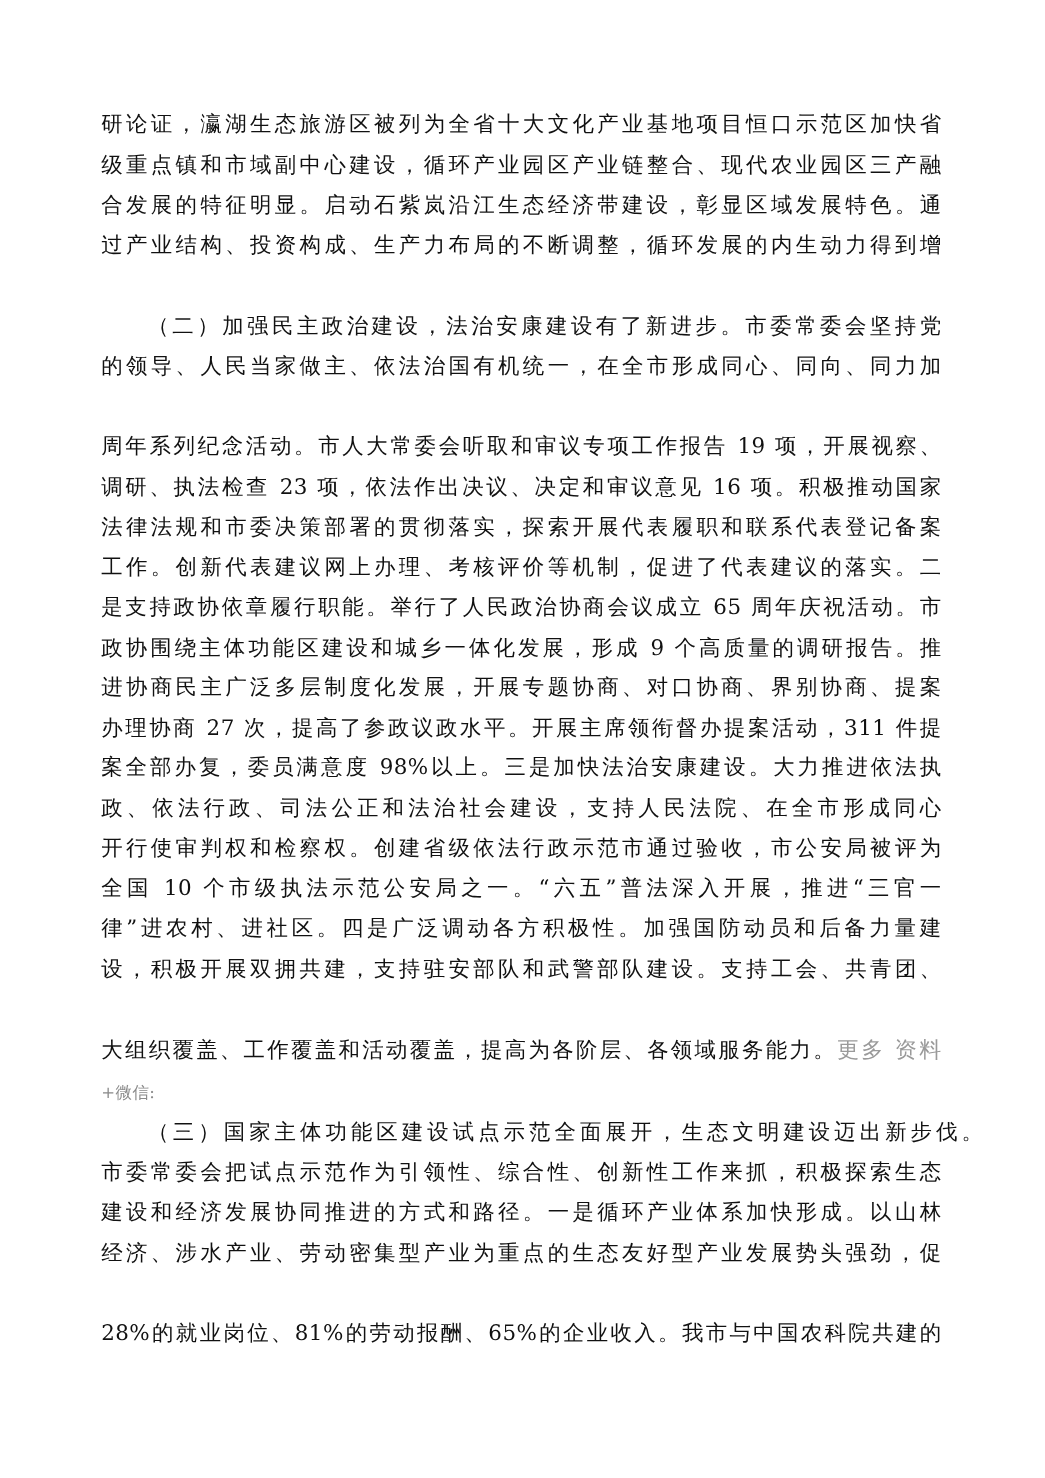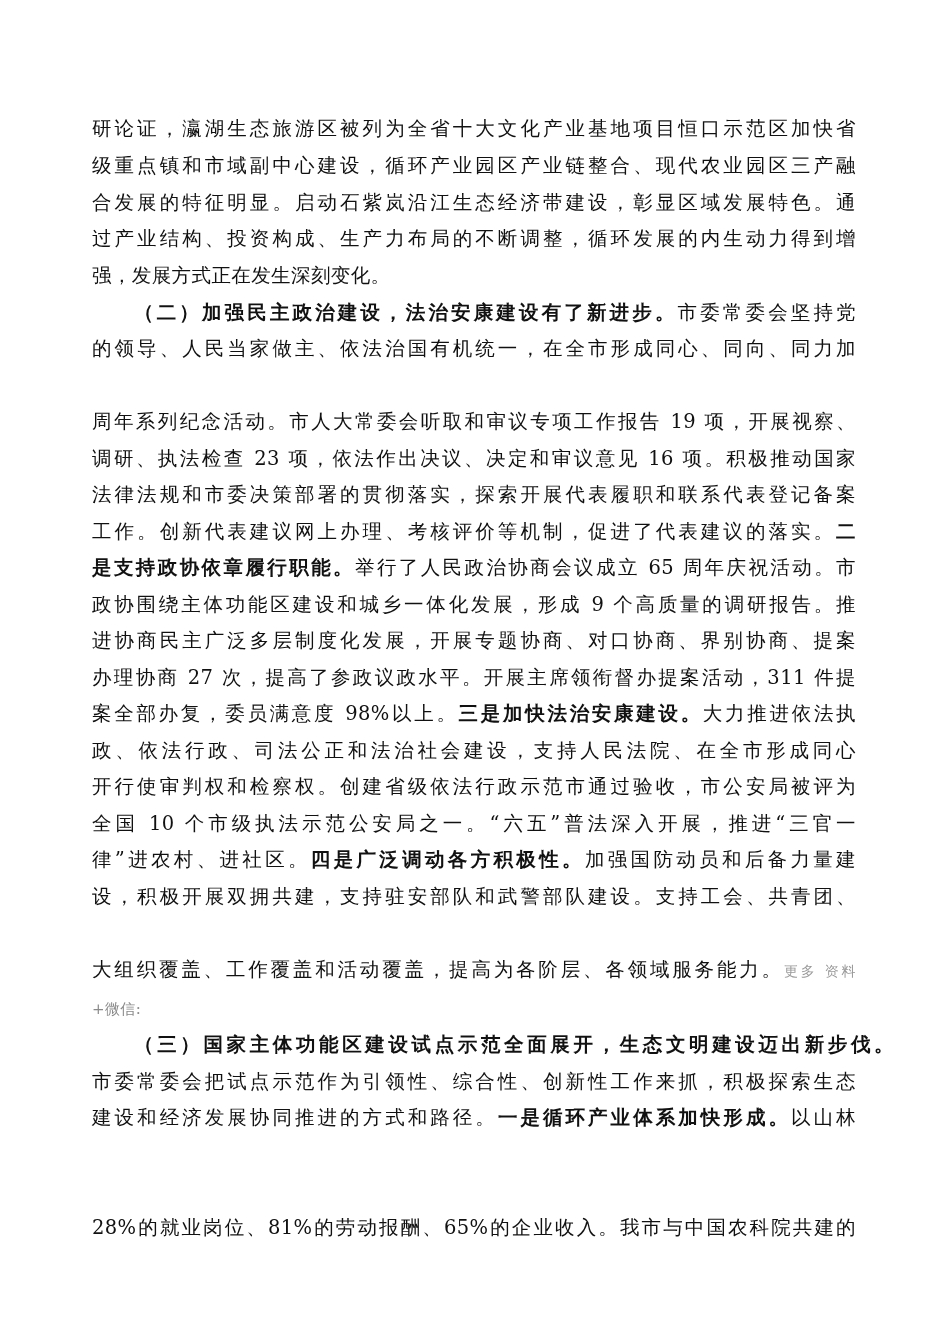--- a/index.html
+++ b/index.html
@@ -1,37 +1,36 @@
 <!DOCTYPE html>
 <html><head>
 <meta charset="utf-8">
 <style>
   html, body { margin:0; padding:0; background:#ffffff; }
   body { width:950px; height:1344px; position:relative; overflow:hidden;
          font-family:"DejaVu Serif","Liberation Serif",serif; color:#111; }
-  .page { position:absolute; left:0; top:16px; width:950px; height:1068px; background:#fff; }
+  .page { position:absolute; left:0; top:0; width:950px; height:1068px; background:#fff; }
   .line { position:absolute; left:92px; width:764px; height:30px; font-size:19.5px;
           line-height:30px; white-space:nowrap; text-align:justify; text-align-last:justify;
           letter-spacing:0.4px; }
   .line.indent { left:134px; width:722px; }
   .line.last { text-align-last:left; }
-  .b { font-weight:bold; }
-  .gray { color:#9a9a9a; font-size:14px; }
+  .b { font-weight:normal; }
+  .gray { color:#9a9a9a; font-size:20px; }
   .small { font-size:15px; color:#8a8a8a; text-align-last:left; }
 </style>
 </head>
 <body>
 
 <div class="page">
 
   <div class="line" style="top:98px"><span>研论证，瀛湖生态旅游区被列为全省十大文化产业基地项目恒口示范区加快省</span></div>
   <div class="line" style="top:135px"><span>级重点镇和市域副中心建设，循环产业园区产业链整合、现代农业园区三产融</span></div>
   <div class="line" style="top:172px"><span>合发展的特征明显。启动石紫岚沿江生态经济带建设，彰显区域发展特色。通</span></div>
   <div class="line" style="top:208px"><span>过产业结构、投资构成、生产力布局的不断调整，循环发展的内生动力得到增</span></div>
-  <div class="line last" style="top:245px"><span>强，发展方式正在发生深刻变化。</span></div>
 
   <div class="line indent" style="top:282px"><span class="b">（二）加强民主政治建设，法治安康建设有了新进步。</span><span>市委常委会坚持党</span></div>
   <div class="line" style="top:318px"><span>的领导、人民当家做主、依法治国有机统一，在全市形成同心、同向、同力加</span></div>
   <div class="line" style="top:391px"><span>周年系列纪念活动。市人大常委会听取和审议专项工作报告 19 项，开展视察、</span></div>
   <div class="line" style="top:428px"><span>调研、执法检查 23 项，依法作出决议、决定和审议意见 16 项。积极推动国家</span></div>
   <div class="line" style="top:464px"><span>法律法规和市委决策部署的贯彻落实，探索开展代表履职和联系代表登记备案</span></div>
   <div class="line" style="top:501px"><span>工作。创新代表建议网上办理、考核评价等机制，促进了代表建议的落实。</span><span class="b">二</span></div>
   <div class="line" style="top:537px"><span class="b">是支持政协依章履行职能。</span><span>举行了人民政治协商会议成立 65 周年庆祝活动。市</span></div>
   <div class="line" style="top:574px"><span>政协围绕主体功能区建设和城乡一体化发展，形成 9 个高质量的调研报告。推</span></div>
   <div class="line" style="top:610px"><span>进协商民主广泛多层制度化发展，开展专题协商、对口协商、界别协商、提案</span></div>
@@ -41,15 +40,16 @@
   <div class="line" style="top:756px"><span>开行使审判权和检察权。创建省级依法行政示范市通过验收，市公安局被评为</span></div>
   <div class="line" style="top:793px"><span>全国 10 个市级执法示范公安局之一。“六五”普法深入开展，推进“三官一</span></div>
   <div class="line" style="top:829px"><span>律”进农村、进社区。</span><span class="b">四是广泛调动各方积极性。</span><span>加强国防动员和后备力量建</span></div>
   <div class="line" style="top:866px"><span>设，积极开展双拥共建，支持驻安部队和武警部队建设。支持工会、共青团、</span></div>
   <div class="line" style="top:939px"><span>大组织覆盖、工作覆盖和活动覆盖，提高为各阶层、各领域服务能力。</span><span class="gray">更多 资料</span></div>
   <div class="line indent" style="top:1014px; width:760px;"><span class="b">（三）国家主体功能区建设试点示范全面展开，生态文明建设迈出新步伐。</span></div>
 
   <div class="line small" style="top:978px"><span>+微信:</span></div>
   <div class="line" style="top:1051px"><span>市委常委会把试点示范作为引领性、综合性、创新性工作来抓，积极探索生态</span></div>
   <div class="line" style="top:1087px"><span>建设和经济发展协同推进的方式和路径。</span><span class="b">一是循环产业体系加快形成。</span><span>以山林</span></div>
+  <div class="line" style="top:1124px"><span>经济、涉水产业、劳动密集型产业为重点的生态友好型产业发展势头强劲，促</span></div>
   <div class="line" style="top:1197px"><span>28%的就业岗位、81%的劳动报酬、65%的企业收入。我市与中国农科院共建的</span></div>
 
 </div>
 
 </body></html>

